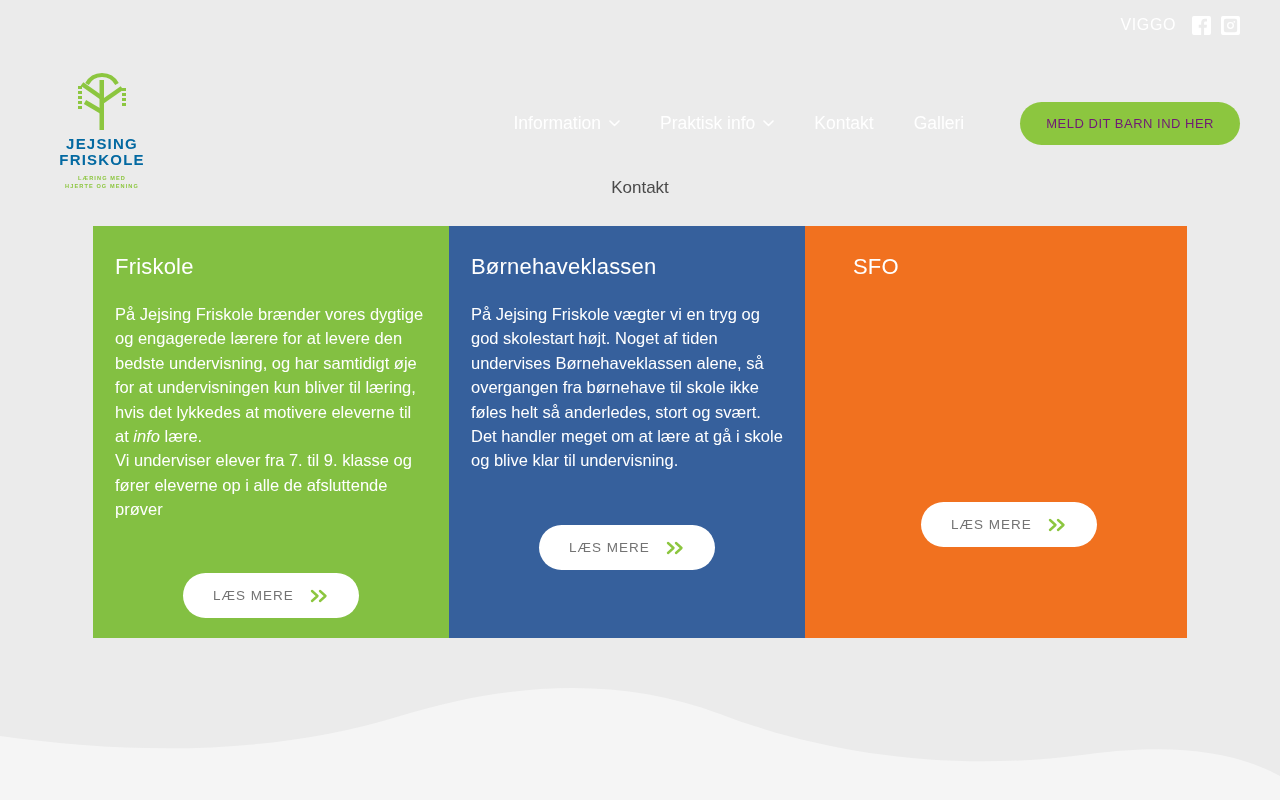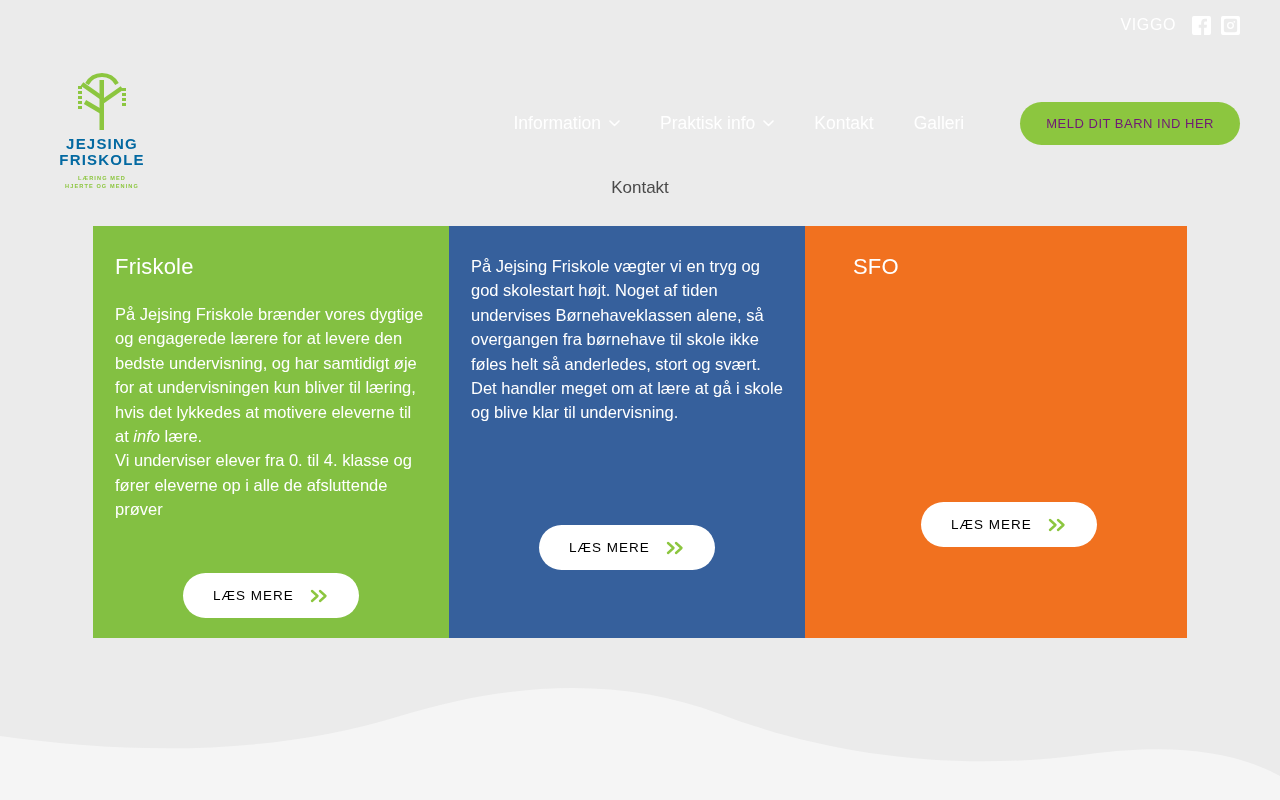--- a/index.html
+++ b/index.html
@@ -159,21 +159,21 @@
     justify-content: center;
   }
   .card.green  .card-footer { padding-bottom: 20px; }
   .card.blue   .card-footer { padding-bottom: 68px; }
   .card.orange .card-footer { padding-bottom: 91px; }
 
   .read-more {
     background: #ffffff;
     border: none;
     border-radius: 26px;
-    color: #000000;
+    color: #737373;
     font-family: "Liberation Sans", sans-serif;
     font-size: 13.5px;
     letter-spacing: 1px;
     padding: 15px 30px;
     display: flex;
     align-items: center;
     gap: 16px;
     cursor: pointer;
     white-space: nowrap;
   }
@@ -271,35 +271,36 @@
   </nav>
 </div>
 
 <div class="page-title">Kontakt</div>
 
 <div class="cards">
 
   <div class="card green">
     <div class="card-title">Friskole</div>
     <div class="card-body"><span>På Jejsing Friskole brænder vores dygtige og engagerede lærere for at levere den bedste undervisning, og har samtidigt øje for at undervisningen kun bliver til læring, hvis det lykkedes at motivere eleverne til at </span><em>info</em><span> lære.
-Vi underviser elever fra 0. til 4. klasse og fører eleverne op i alle de afsluttende prøver</span></div>
+Vi underviser elever fra 7. til 9. klasse og fører eleverne op i alle de afsluttende prøver</span></div>
     <div class="card-footer">
       <button class="read-more">
         <span>LÆS MERE</span>
         <span class="dbl-chev">
           <svg width="19" height="14" viewBox="0 0 19 14" aria-hidden="true">
             <path d="M2 2 L7.5 7 L2 12" fill="none" stroke="#8cc63f" stroke-width="2.4" stroke-linecap="round" stroke-linejoin="round"></path>
             <path d="M10 2 L15.5 7 L10 12" fill="none" stroke="#8cc63f" stroke-width="2.4" stroke-linecap="round" stroke-linejoin="round"></path>
           </svg>
         </span>
       </button>
     </div>
   </div>
 
   <div class="card blue">
+    <div class="card-title">Børnehaveklassen</div>
     <div class="card-body">På Jejsing Friskole vægter vi en tryg og god skolestart højt. Noget af tiden undervises Børnehaveklassen alene, så overgangen fra børnehave til skole ikke føles helt så anderledes, stort og svært.  Det handler meget om at lære at gå i skole og blive klar til undervisning.</div>
     <div class="card-footer">
       <button class="read-more">
         <span>LÆS MERE</span>
         <span class="dbl-chev">
           <svg width="19" height="14" viewBox="0 0 19 14" aria-hidden="true">
             <path d="M2 2 L7.5 7 L2 12" fill="none" stroke="#8cc63f" stroke-width="2.4" stroke-linecap="round" stroke-linejoin="round"></path>
             <path d="M10 2 L15.5 7 L10 12" fill="none" stroke="#8cc63f" stroke-width="2.4" stroke-linecap="round" stroke-linejoin="round"></path>
           </svg>
         </span>

